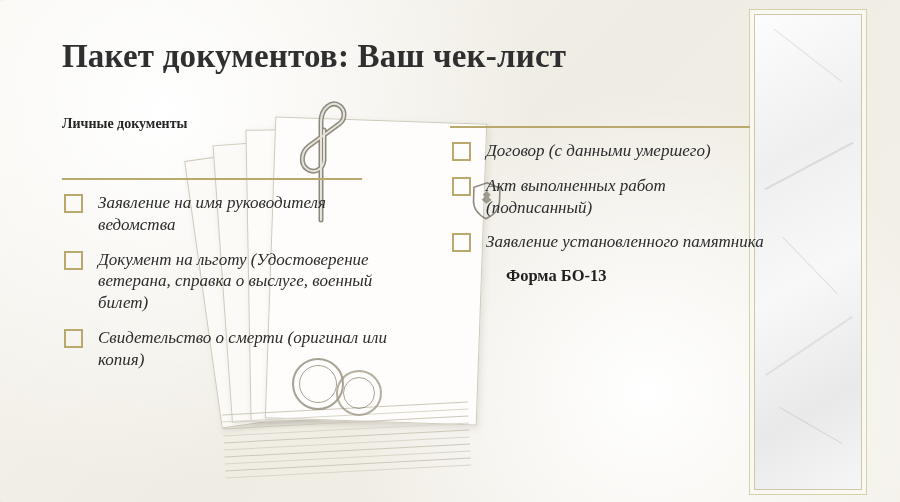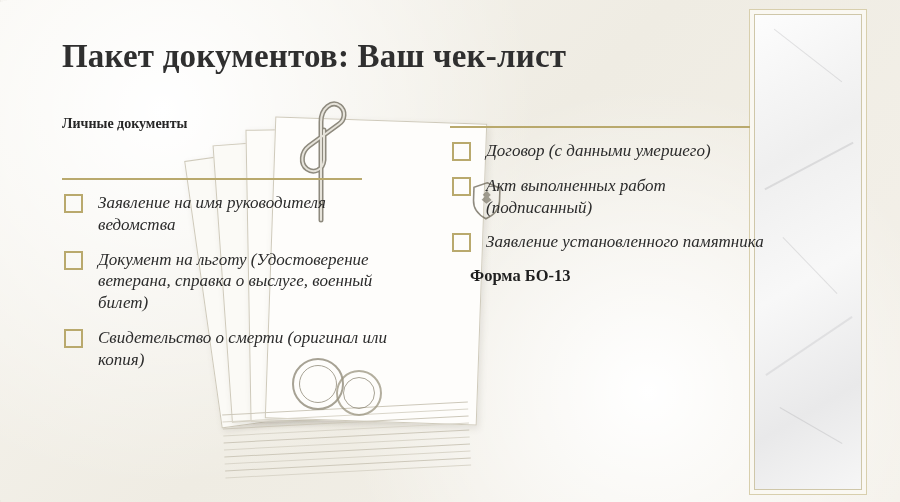--- a/index.html
+++ b/index.html
@@ -182,21 +182,21 @@
   .checkbox {
     position: absolute;
     left: 2px;
     top: 2px;
     width: 15px;
     height: 15px;
     border: 2px solid #b9a96d;
     background: transparent;
   }
   .form-note {
-    margin: 2px 0 0 20px;
+    margin: 2px 0 0 56px;
     font-size: 16.5px;
     font-weight: bold;
     color: #1f1f1f;
   }
 </style>
 </head>
 <body>
 
 <div class="slide">
   <div class="bg-veins"></div>

